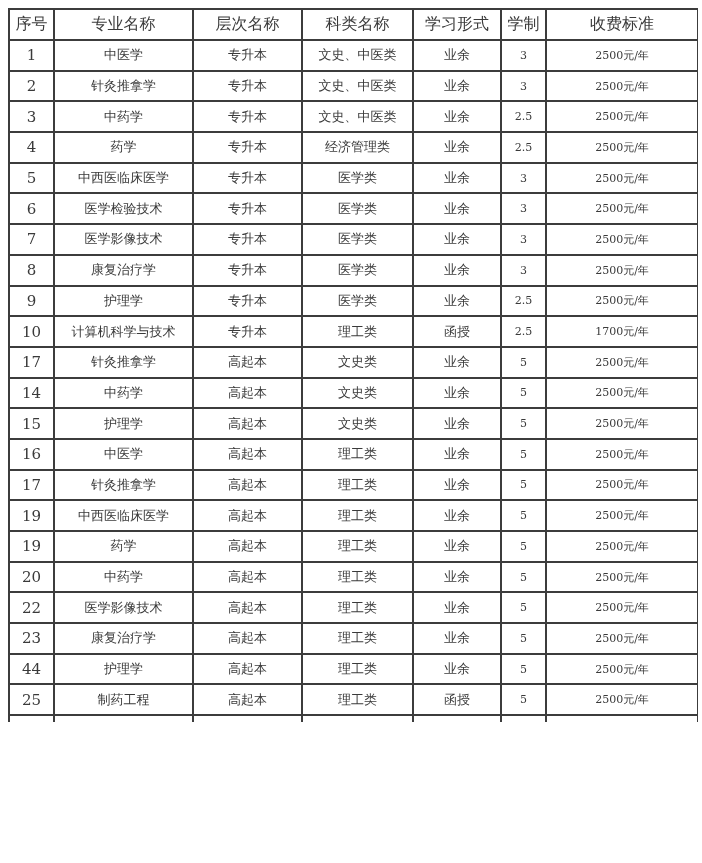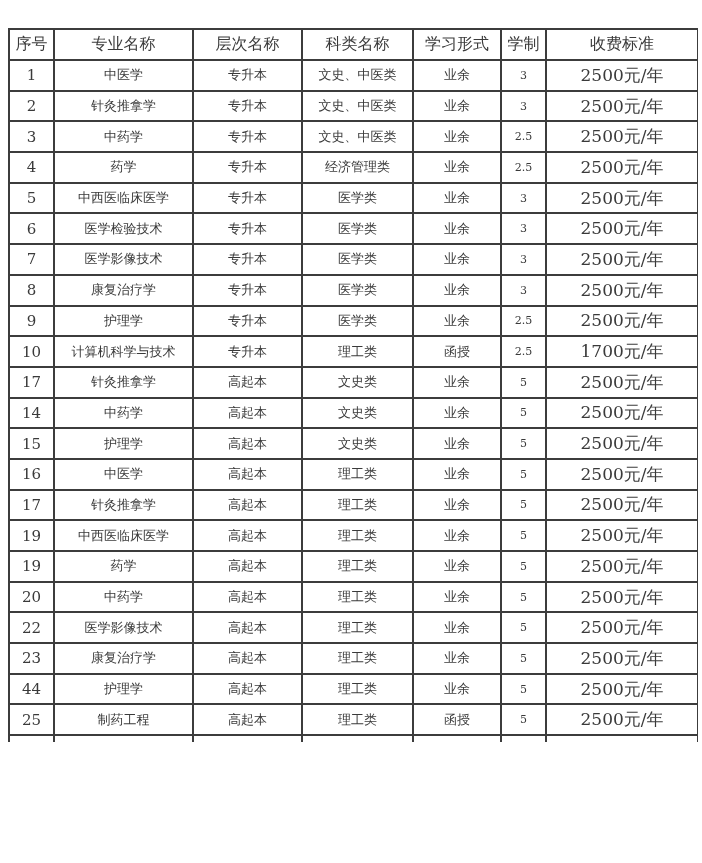--- a/index.html
+++ b/index.html
@@ -19,21 +19,20 @@
     left: 8px;
     top: 8px;
     width: 690px;
     height: 855px;
     overflow: hidden;
   }
   table.fee-table {
     border-collapse: collapse;
     table-layout: fixed;
     width: 689px;
-    margin-top: 20px;
   }
   table.fee-table th,
   table.fee-table td {
     border: 2px solid #3c3c3c;
     text-align: center;
     vertical-align: middle;
     color: #333333;
     padding: 0;
     overflow: hidden;
     white-space: nowrap;
@@ -60,21 +59,21 @@
   table.fee-table td.col-category,
   table.fee-table td.col-study_form {
     font-size: 13px;
   }
   table.fee-table td.col-duration {
     font-family: "DejaVu Serif", serif;
     font-size: 11px;
   }
   table.fee-table td.col-fee {
     font-family: "DejaVu Serif", serif;
-    font-size: 17px;
+    font-size: 11px;
   }
   
   table.fee-table tr.partial-row td {
     height: 6px;
     border-bottom: none;
   }
 </style>
 </head>
 <body>
 

